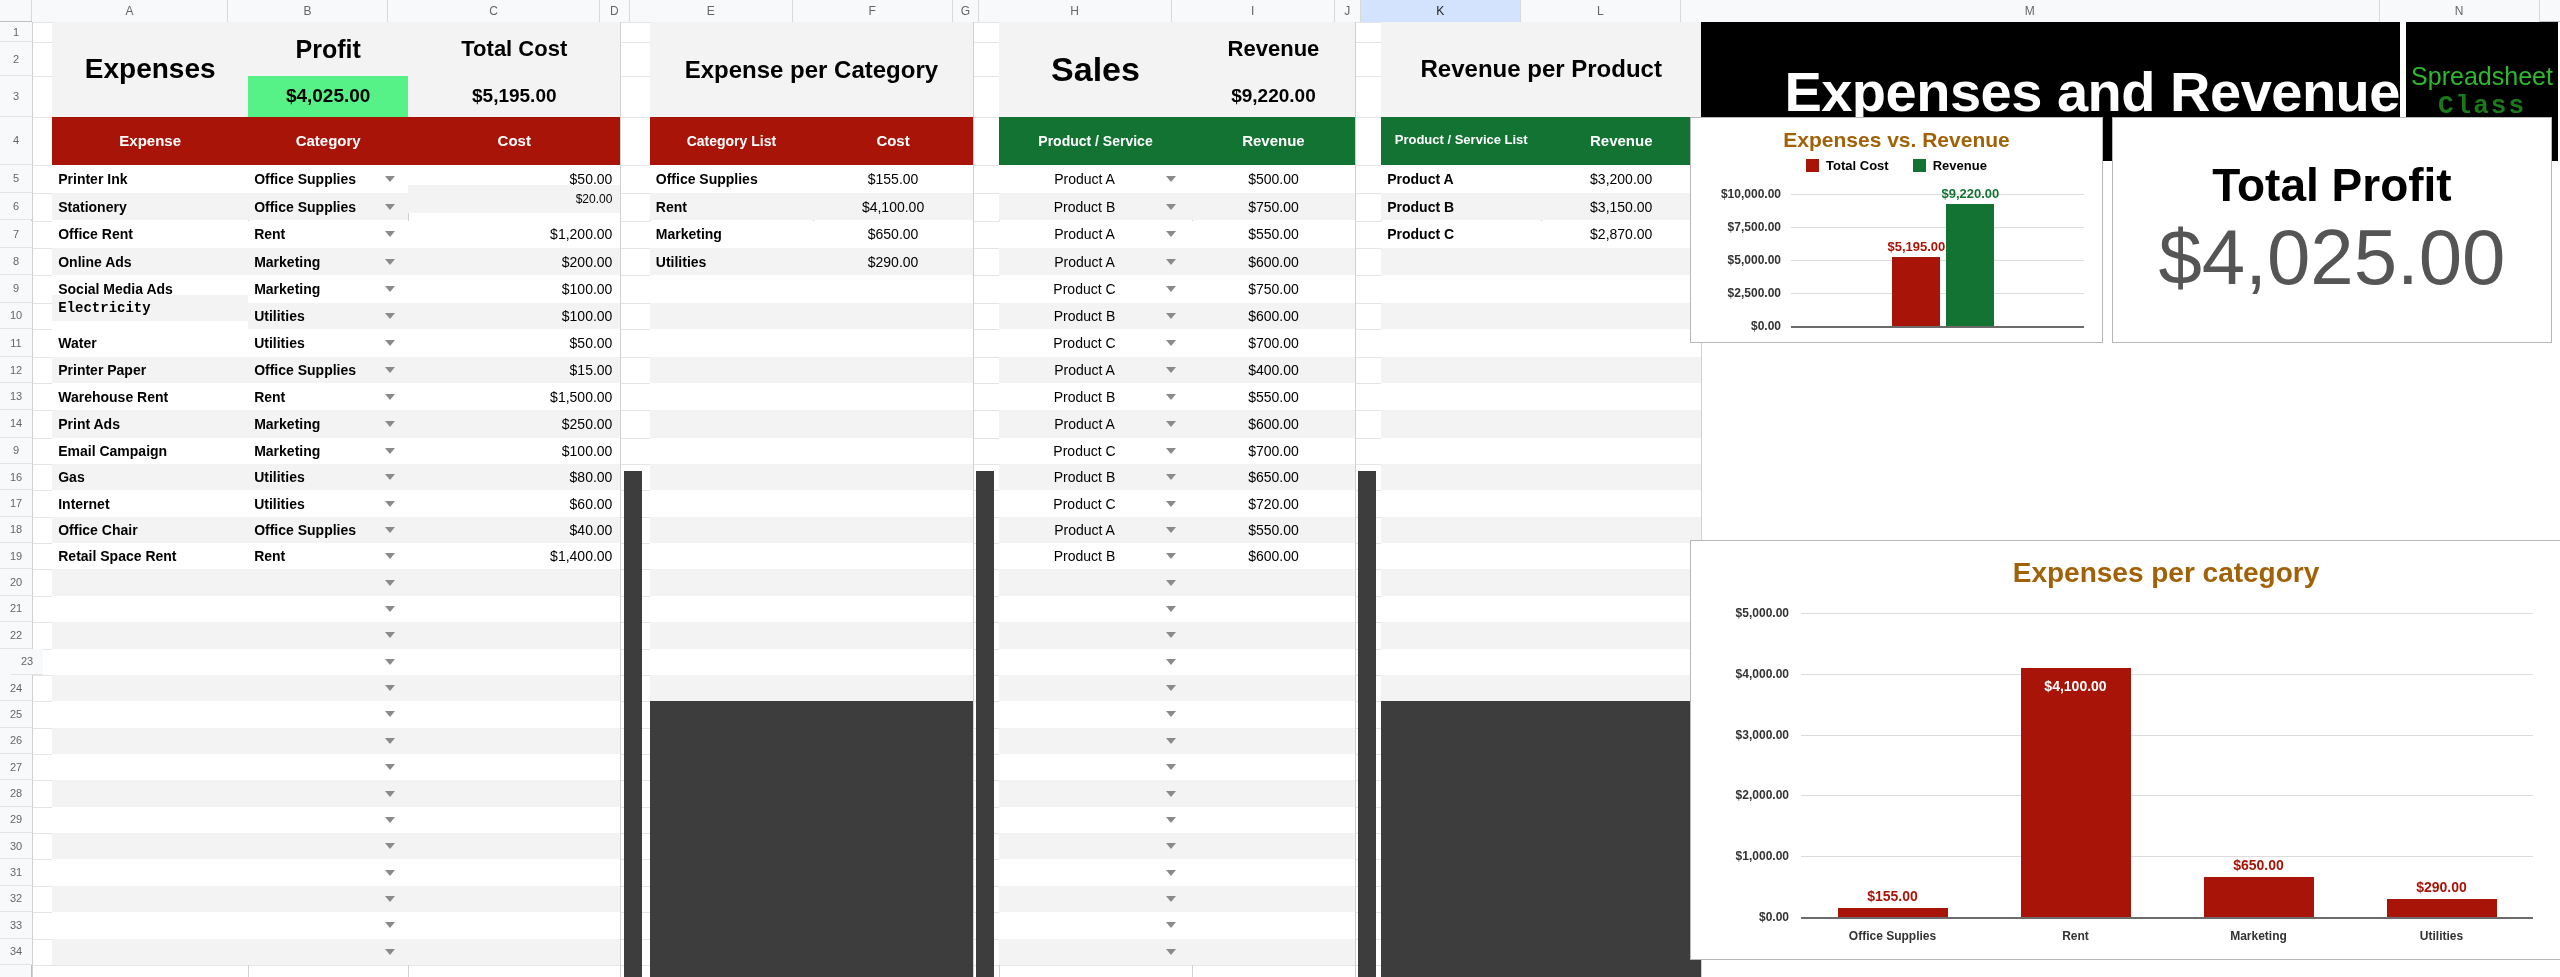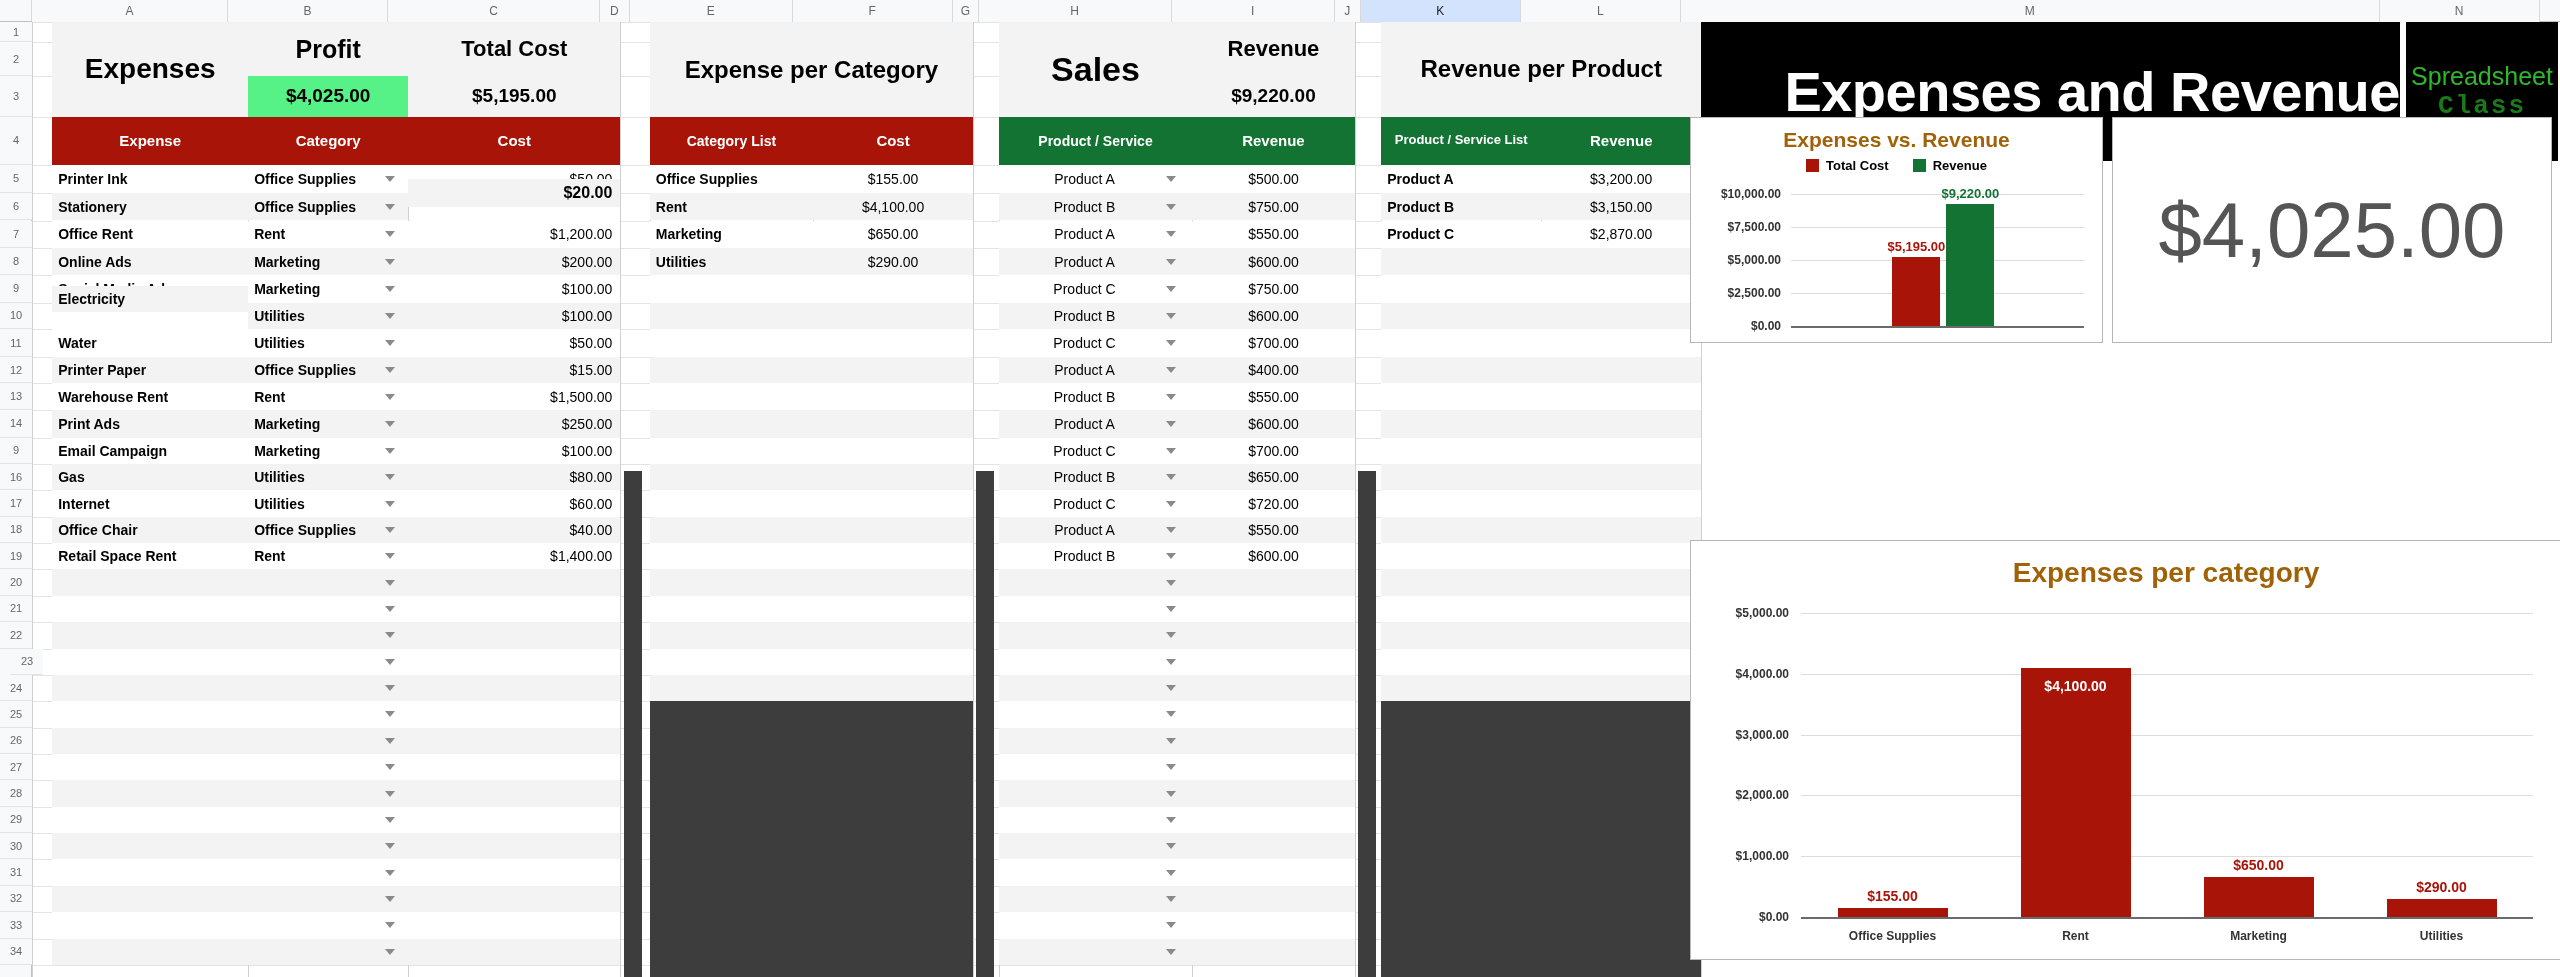--- a/index.html
+++ b/index.html
@@ -139,31 +139,31 @@
       <div class="cell ttl" style="left: 408.163px; top: 22px; width: 212.245px; height: 54.2778px; font-size: 22px;">Total Cost</div>
       <div class="cell ttl" style="left: 408.163px; top: 76.2778px; width: 212.245px; height: 40.3206px; font-size: 19px;">$5,195.00</div>
       <div class="cell hdr-red" style="left: 52.2449px; top: 116.598px; width: 195.918px; height: 48.0746px;">Expense</div>
       <div class="cell hdr-red" style="left: 248.163px; top: 116.598px; width: 160px; height: 48.0746px;">Category</div>
       <div class="cell hdr-red" style="left: 408.163px; top: 116.598px; width: 212.245px; height: 48.0746px;">Cost</div>
       <div class="cell bold lf" style="left: 52.2449px; top: 164.673px; width: 195.918px; height: 27.9143px; font-size: 14px;">Printer Ink</div>
       <div class="cell bold lf" style="left: 248.163px; top: 164.673px; width: 160px; height: 27.9143px; font-size: 14px;">Office Supplies</div>
       <div class="cell rt" style="left: 408.163px; top: 164.673px; width: 212.245px; height: 27.9143px; font-size: 14px;">$50.00</div>
       <div class="cell bold lf alt" style="left: 52.2449px; top: 192.587px; width: 195.918px; height: 27.9143px; font-size: 14px;">Stationery</div>
       <div class="cell bold lf alt" style="left: 248.163px; top: 192.587px; width: 160px; height: 27.9143px; font-size: 14px;">Office Supplies</div>
-      <div class="cell rt alt" style="left: 408.163px; top: 179px; width: 212.245px; height: 27.9143px; font-size: 16px; font-weight: bold;">$20.00</div>
+      <div class="cell rt alt" style="left: 408.163px; top: 185px; width: 212.245px; height: 27.9143px; font-size: 12px;">$20.00</div>
       <div class="cell bold lf" style="left: 52.2449px; top: 220.502px; width: 195.918px; height: 27.9143px; font-size: 14px;">Office Rent</div>
       <div class="cell bold lf" style="left: 248.163px; top: 220.502px; width: 160px; height: 27.9143px; font-size: 14px;">Rent</div>
       <div class="cell rt" style="left: 408.163px; top: 220.502px; width: 212.245px; height: 27.9143px; font-size: 14px;">$1,200.00</div>
       <div class="cell bold lf alt" style="left: 52.2449px; top: 248.416px; width: 195.918px; height: 26.3635px; font-size: 14px;">Online Ads</div>
       <div class="cell bold lf alt" style="left: 248.163px; top: 248.416px; width: 160px; height: 26.3635px; font-size: 14px;">Marketing</div>
       <div class="cell rt alt" style="left: 408.163px; top: 248.416px; width: 212.245px; height: 26.3635px; font-size: 14px;">$200.00</div>
       <div class="cell bold lf" style="left: 52.2449px; top: 274.779px; width: 195.918px; height: 27.9143px; font-size: 14px;">Social Media Ads</div>
       <div class="cell bold lf" style="left: 248.163px; top: 274.779px; width: 160px; height: 27.9143px; font-size: 14px;">Marketing</div>
       <div class="cell rt" style="left: 408.163px; top: 274.779px; width: 212.245px; height: 27.9143px; font-size: 14px;">$100.00</div>
-      <div class="cell bold lf alt" style="left: 52.2449px; top: 286px; width: 195.918px; height: 26.3635px; font-size: 14px;">Electricity</div>
+      <div class="cell bold lf alt" style="left: 52.2449px; top: 295px; width: 195.918px; height: 26.3635px; font-size: 14px; font-family: Liberation Mono, monospace;">Electricity</div>
       <div class="cell bold lf alt" style="left: 248.163px; top: 302.694px; width: 160px; height: 26.3635px; font-size: 14px;">Utilities</div>
       <div class="cell rt alt" style="left: 408.163px; top: 302.694px; width: 212.245px; height: 26.3635px; font-size: 14px;">$100.00</div>
       <div class="cell bold lf" style="left: 52.2449px; top: 329.057px; width: 195.918px; height: 27.9143px; font-size: 14px;">Water</div>
       <div class="cell bold lf" style="left: 248.163px; top: 329.057px; width: 160px; height: 27.9143px; font-size: 14px;">Utilities</div>
       <div class="cell rt" style="left: 408.163px; top: 329.057px; width: 212.245px; height: 27.9143px; font-size: 14px;">$50.00</div>
       <div class="cell bold lf alt" style="left: 52.2449px; top: 356.971px; width: 195.918px; height: 26.3635px; font-size: 14px;">Printer Paper</div>
       <div class="cell bold lf alt" style="left: 248.163px; top: 356.971px; width: 160px; height: 26.3635px; font-size: 14px;">Office Supplies</div>
       <div class="cell rt alt" style="left: 408.163px; top: 356.971px; width: 212.245px; height: 26.3635px; font-size: 14px;">$15.00</div>
       <div class="cell bold lf" style="left: 52.2449px; top: 383.335px; width: 195.918px; height: 26.3635px; font-size: 14px;">Warehouse Rent</div>
       <div class="cell bold lf" style="left: 248.163px; top: 383.335px; width: 160px; height: 26.3635px; font-size: 14px;">Rent</div>
@@ -492,20 +492,21 @@
           <div class="glabel" style="left: 0px; width: 90px; top: 51px;">$7,500.00</div>
           <div class="gline" style="left: 100px; top: 18px; width: 293px;"></div>
           <div class="glabel" style="left: 0px; width: 90px; top: 18px;">$10,000.00</div>
           <div class="bar" style="left: 201.36px; top: 81.426px; width: 48px; height: 68.574px; background: rgb(169, 20, 9);"></div>
           <div class="barlabel" style="left: 225.36px; top: 63.426px; color: rgb(169, 20, 9);">$5,195.00</div>
           <div class="bar" style="left: 255.36px; top: 28.296px; width: 48px; height: 121.704px; background: rgb(19, 115, 51);"></div>
           <div class="barlabel" style="left: 279.36px; top: 10.296px; color: rgb(19, 115, 51);">$9,220.00</div>
         </div>
       </div>
       <div class="chartbox" style="left: 2112px; top: 117px; width: 440px; height: 226px; display: flex; flex-direction: column; align-items: center; justify-content: center;">
+        <div class="profit-title">Total Profit</div>
         <div class="profit-value">$4,025.00</div>
       </div>
       <div class="chartbox" style="left: 1690px; top: 540px; width: 952px; height: 420px;">
         <div class="chart-title" style="font-size: 28px; margin-top: 16px;">Expenses per category</div>
         <div class="plot" style="position: absolute; left: 0px; top: 58px; width: 862px; height: 362px;">
           <div class="axis" style="left: 110px; top: 318px; width: 732px;"></div>
           <div class="glabel" style="left: 0px; width: 98px; top: 318px;">$0.00</div>
           <div class="gline" style="left: 110px; top: 257.2px; width: 732px;"></div>
           <div class="glabel" style="left: 0px; width: 98px; top: 257.2px;">$1,000.00</div>
           <div class="gline" style="left: 110px; top: 196.4px; width: 732px;"></div>

